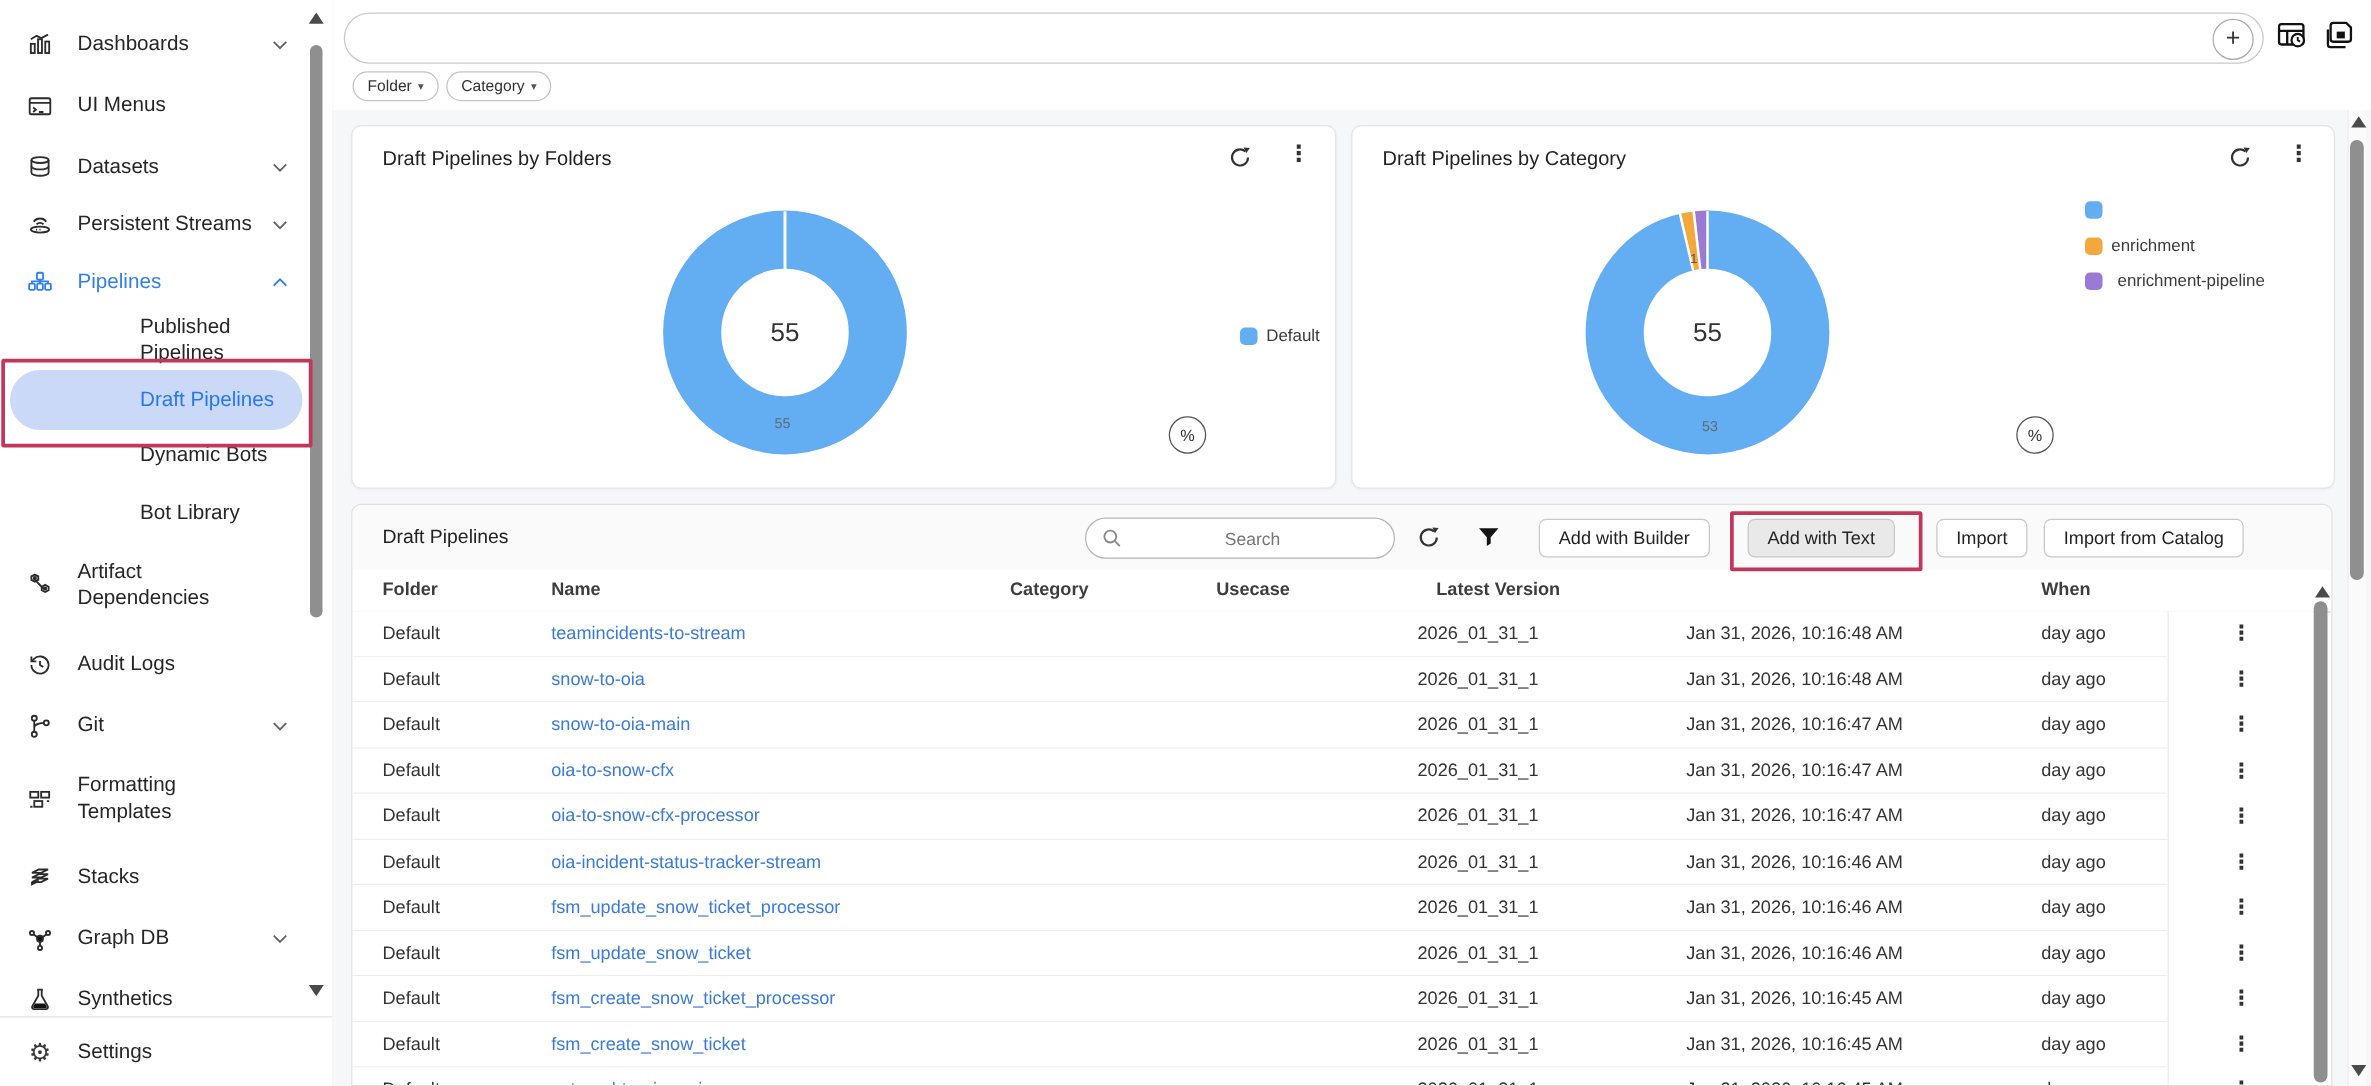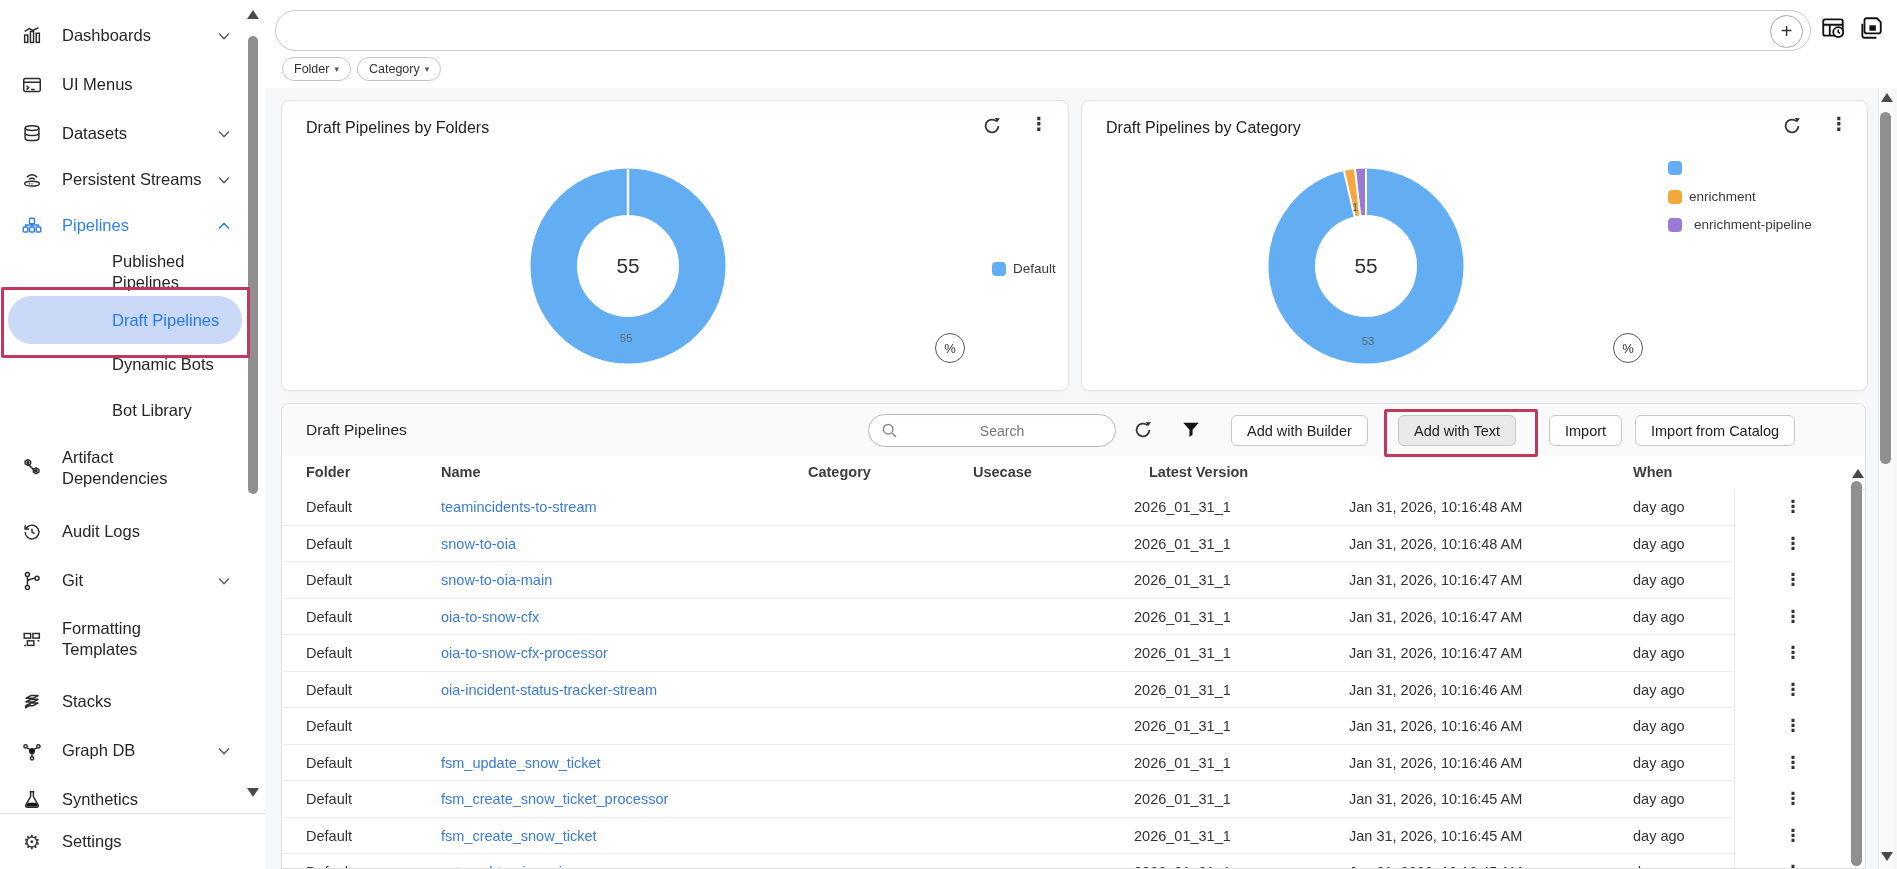--- a/index.html
+++ b/index.html
@@ -491,20 +491,21 @@
         <span class="c-folder">Default</span>
         <a class="c-name">oia-incident-status-tracker-stream</a>
         <span class="c-cat"></span>
         <span class="c-use"></span>
         <span class="c-ver">2026_01_31_1</span>
         <span class="c-saved">Jan 31, 2026, 10:16:46 AM</span>
         <span class="c-when">day ago</span>
       </div>
       <div class="trow">
         <span class="c-folder">Default</span>
+        <a class="c-name">fsm_update_snow_ticket_processor</a>
         <span class="c-cat"></span>
         <span class="c-use"></span>
         <span class="c-ver">2026_01_31_1</span>
         <span class="c-saved">Jan 31, 2026, 10:16:46 AM</span>
         <span class="c-when">day ago</span>
       </div>
       <div class="trow">
         <span class="c-folder">Default</span>
         <a class="c-name">fsm_update_snow_ticket</a>
         <span class="c-cat"></span>

